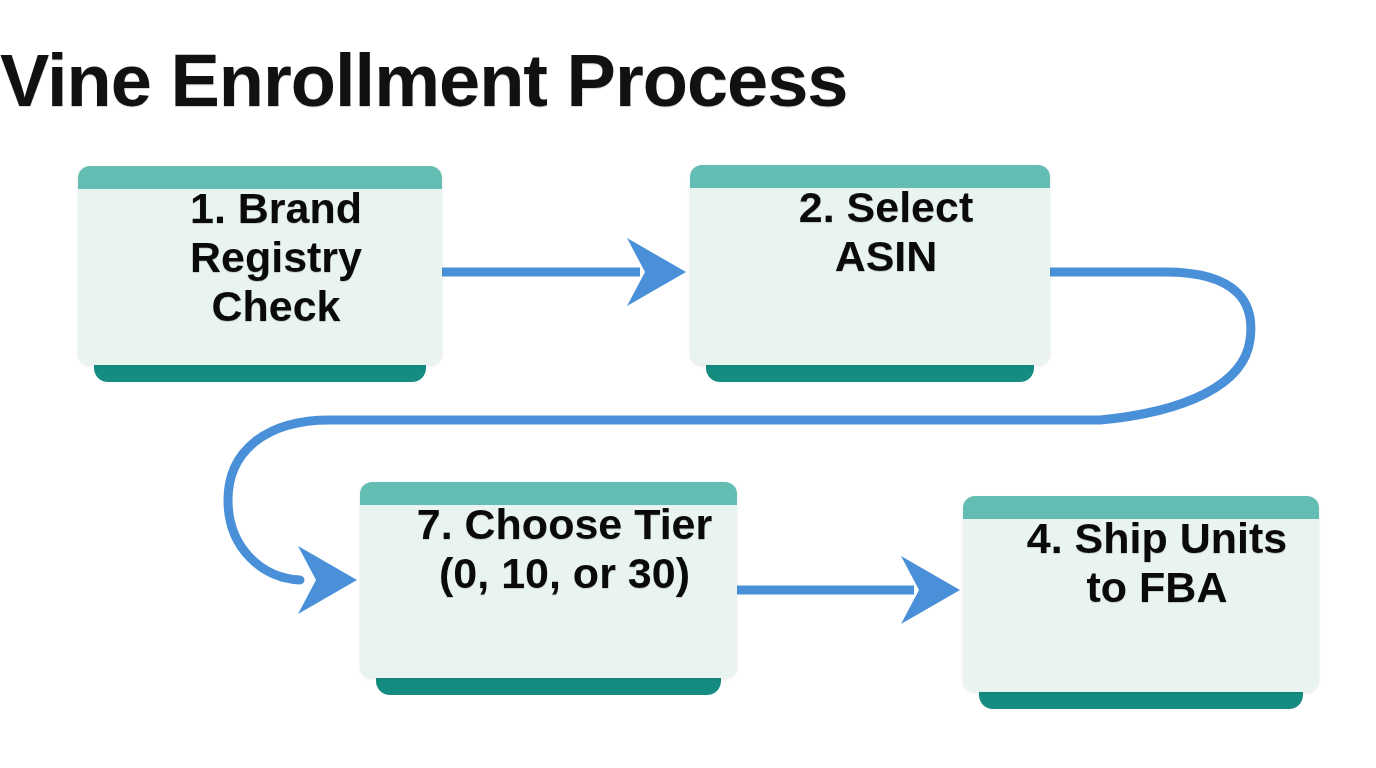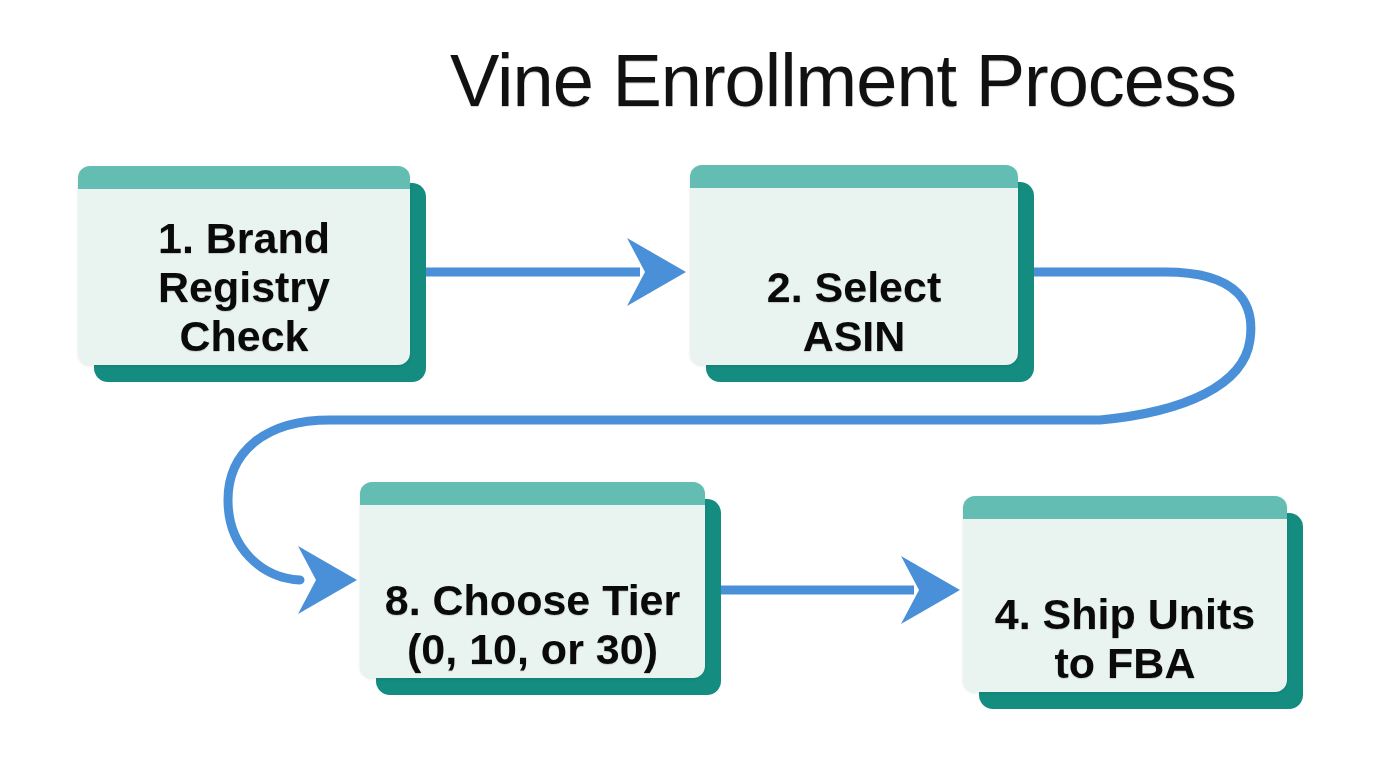--- a/index.html
+++ b/index.html
@@ -15,23 +15,23 @@
     overflow: hidden;
     font-family: "Liberation Sans", sans-serif;
   }
 
   
   #title {
     position: absolute;
     left: 0;
     top: 38px;
     width: 1236px;
-    text-align: right;
+    text-align: left;
     font-family: "Liberation Sans", sans-serif;
-    font-weight: normal;
+    font-weight: bold;
     font-size: 74px;
     letter-spacing: -1px;
     color: #111111;
     white-space: nowrap;
     text-shadow: 0 1px 1px rgba(0,0,0,0.18);
   }
 
   
   .node {
     position: absolute;
@@ -49,22 +49,23 @@
     position: absolute;
     left: 0;
     top: 0;
     width: 100%;
     height: 100%;
     background: #E9F4F1;
     border-radius: 12px;
     overflow: hidden;
     box-shadow: 0 1px 3px rgba(0,0,0,0.10);
     display: flex;
-    align-items: flex-end;
+    align-items: flex-start;
     justify-content: center;
+    padding-left: 32px;
   }
   .node-strip {
     position: absolute;
     left: 0;
     top: 0;
     width: 100%;
     height: 23px;
     background: #63BDB2;
   }
   .node-label {
@@ -150,21 +151,21 @@
       <div class="node-strip"></div>
       <div class="node-label">2. Select
 ASIN</div>
     </div>
   </div>
 
   <div class="node" id="node-3">
     <div class="node-shadow"></div>
     <div class="node-card">
       <div class="node-strip"></div>
-      <div class="node-label">8. Choose Tier
+      <div class="node-label">7. Choose Tier
 (0, 10, or 30)</div>
     </div>
   </div>
 
   <div class="node" id="node-4">
     <div class="node-shadow"></div>
     <div class="node-card">
       <div class="node-strip"></div>
       <div class="node-label">4. Ship Units
 to FBA</div>

